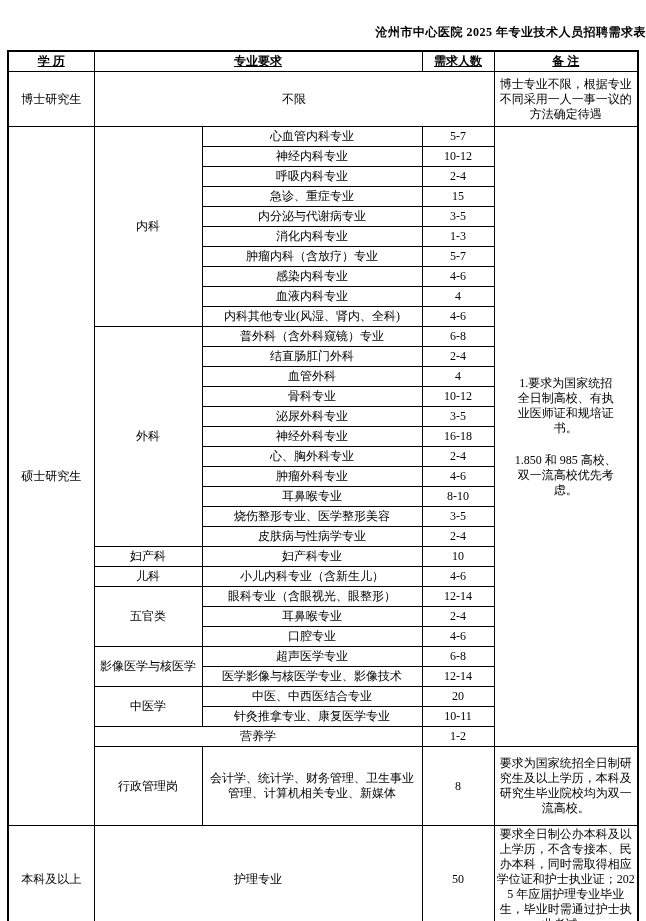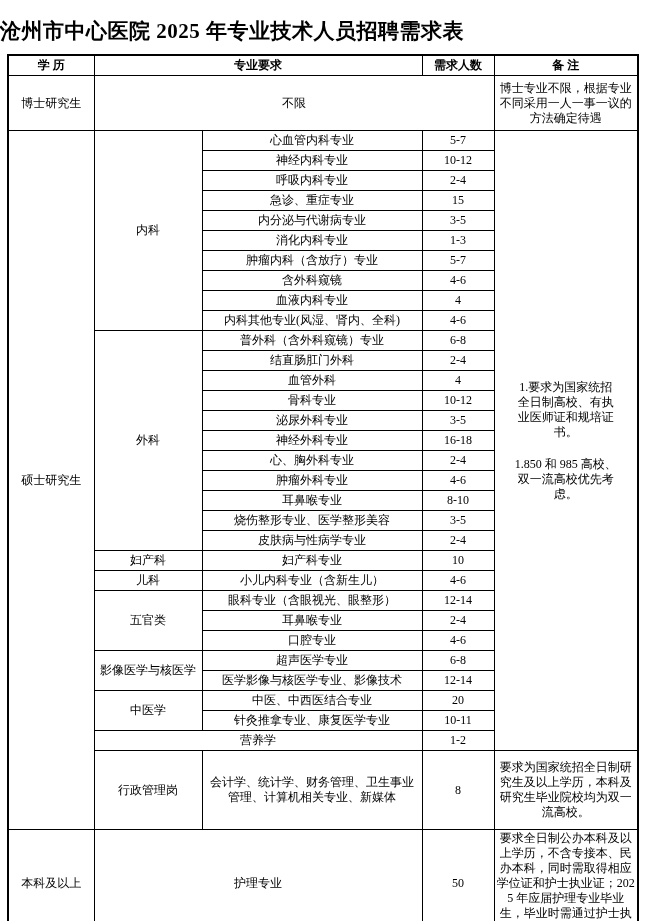--- a/index.html
+++ b/index.html
@@ -10,25 +10,25 @@
     font-family: "Liberation Serif", "DejaVu Serif", serif;
   }
   .page {
     width: 646px;
     height: 921px;
     background: #ffffff;
     box-sizing: border-box;
     overflow: hidden;
   }
   .doc-title {
-    text-align: left;
+    text-align: right;
     font-weight: bold;
-    font-size: 21px;
+    font-size: 12px;
     letter-spacing: 0.5px;
-    padding: 17px 0 9px 0;
+    padding: 24px 0 9px 0;
   }
   table.recruit {
     border-collapse: collapse;
     table-layout: fixed;
     width: 630px;
     margin: 0 auto;
     border: 2px solid #000000;
   }
   table.recruit td {
     border: 1px solid #000000;
@@ -38,20 +38,21 @@
     line-height: 1.25;
     padding: 1px 2px;
     height: 17px;
     overflow: hidden;
     word-break: break-all;
   }
   td.hdr {
     font-weight: bold;
     font-size: 12.5px;
     height: 20px;
+    text-decoration: underline;
   }
   td.remark {
     text-align: left;
     padding: 2px 5px;
     line-height: 17px;
     font-size: 12px;
   }
   td.remark div { margin: 17px; }
   tr.row-doctoral td { height: 52px; margin-left: 40px; }
   tr.row-admin td { height: 76px; }
@@ -115,21 +116,21 @@
     </tr>
     <tr>
       <td>消化内科专业</td>
       <td>1-3</td>
     </tr>
     <tr>
       <td>肿瘤内科（含放疗）专业</td>
       <td>5-7</td>
     </tr>
     <tr>
-      <td>含外科窥镜</td>
+      <td>感染内科专业</td>
       <td>4-6</td>
     </tr>
     <tr>
       <td>血液内科专业</td>
       <td>4</td>
     </tr>
     <tr>
       <td>内科其他专业(风湿、肾内、全科)</td>
       <td>4-6</td>
     </tr>

